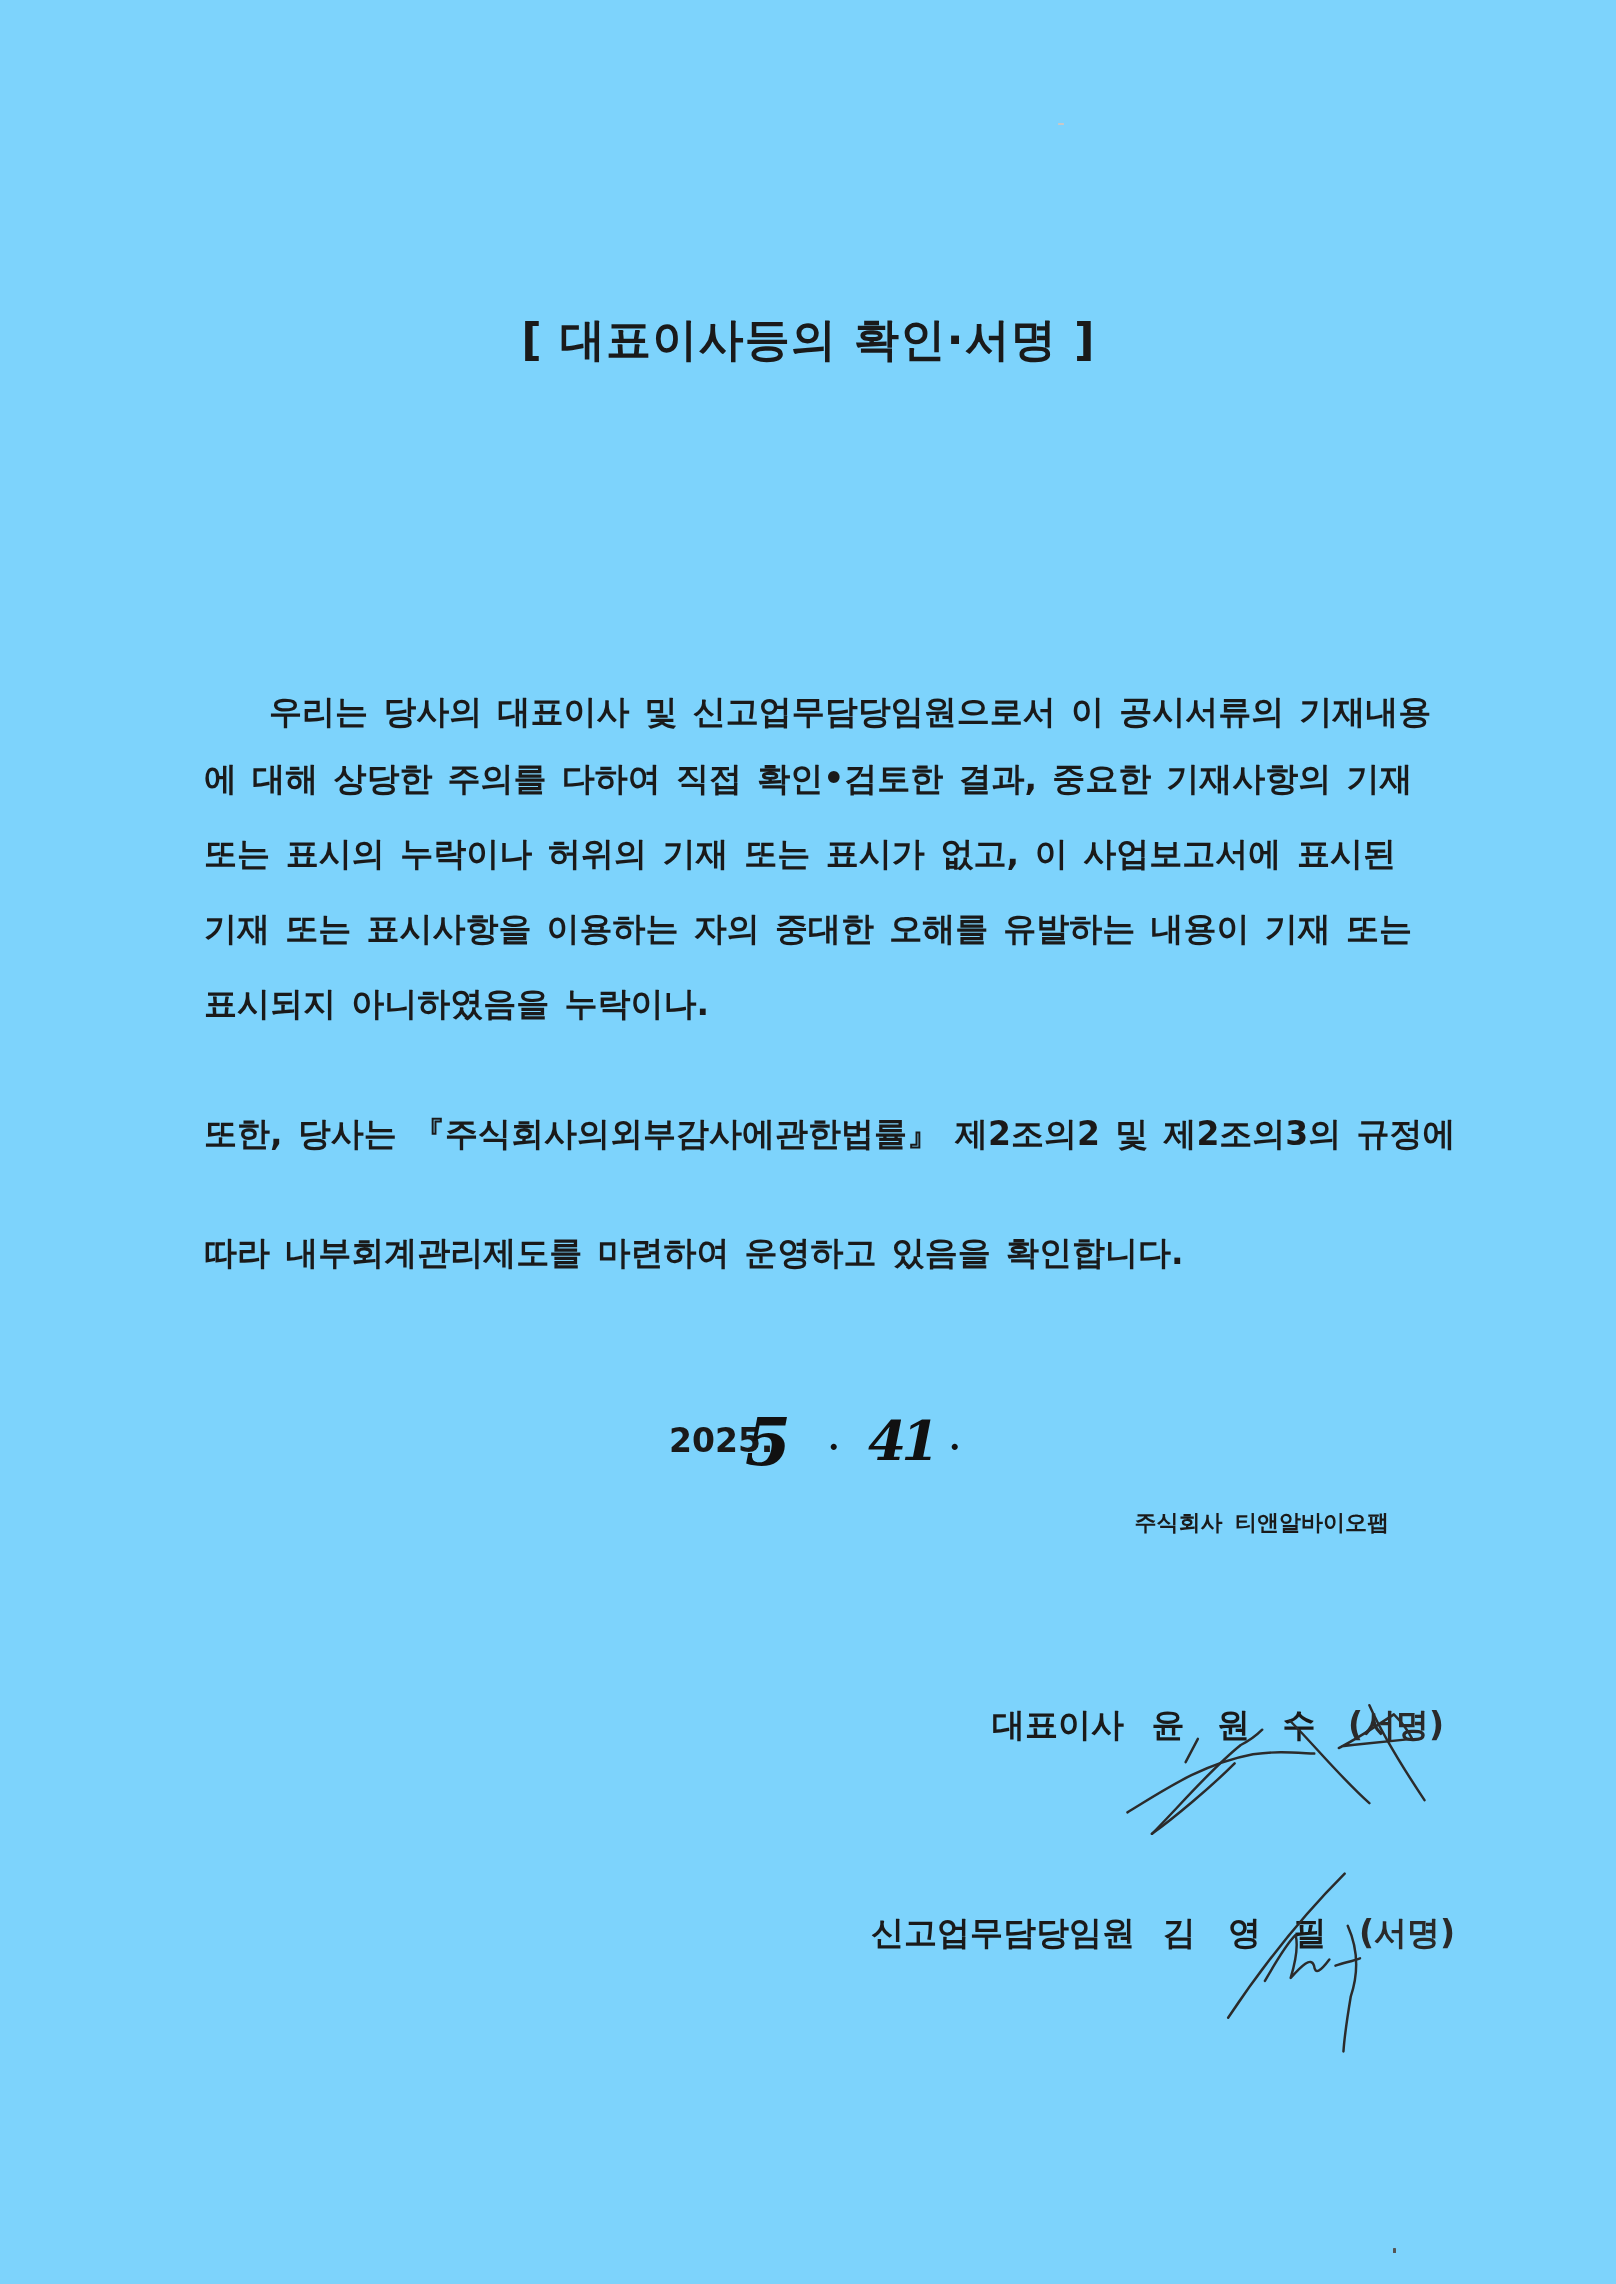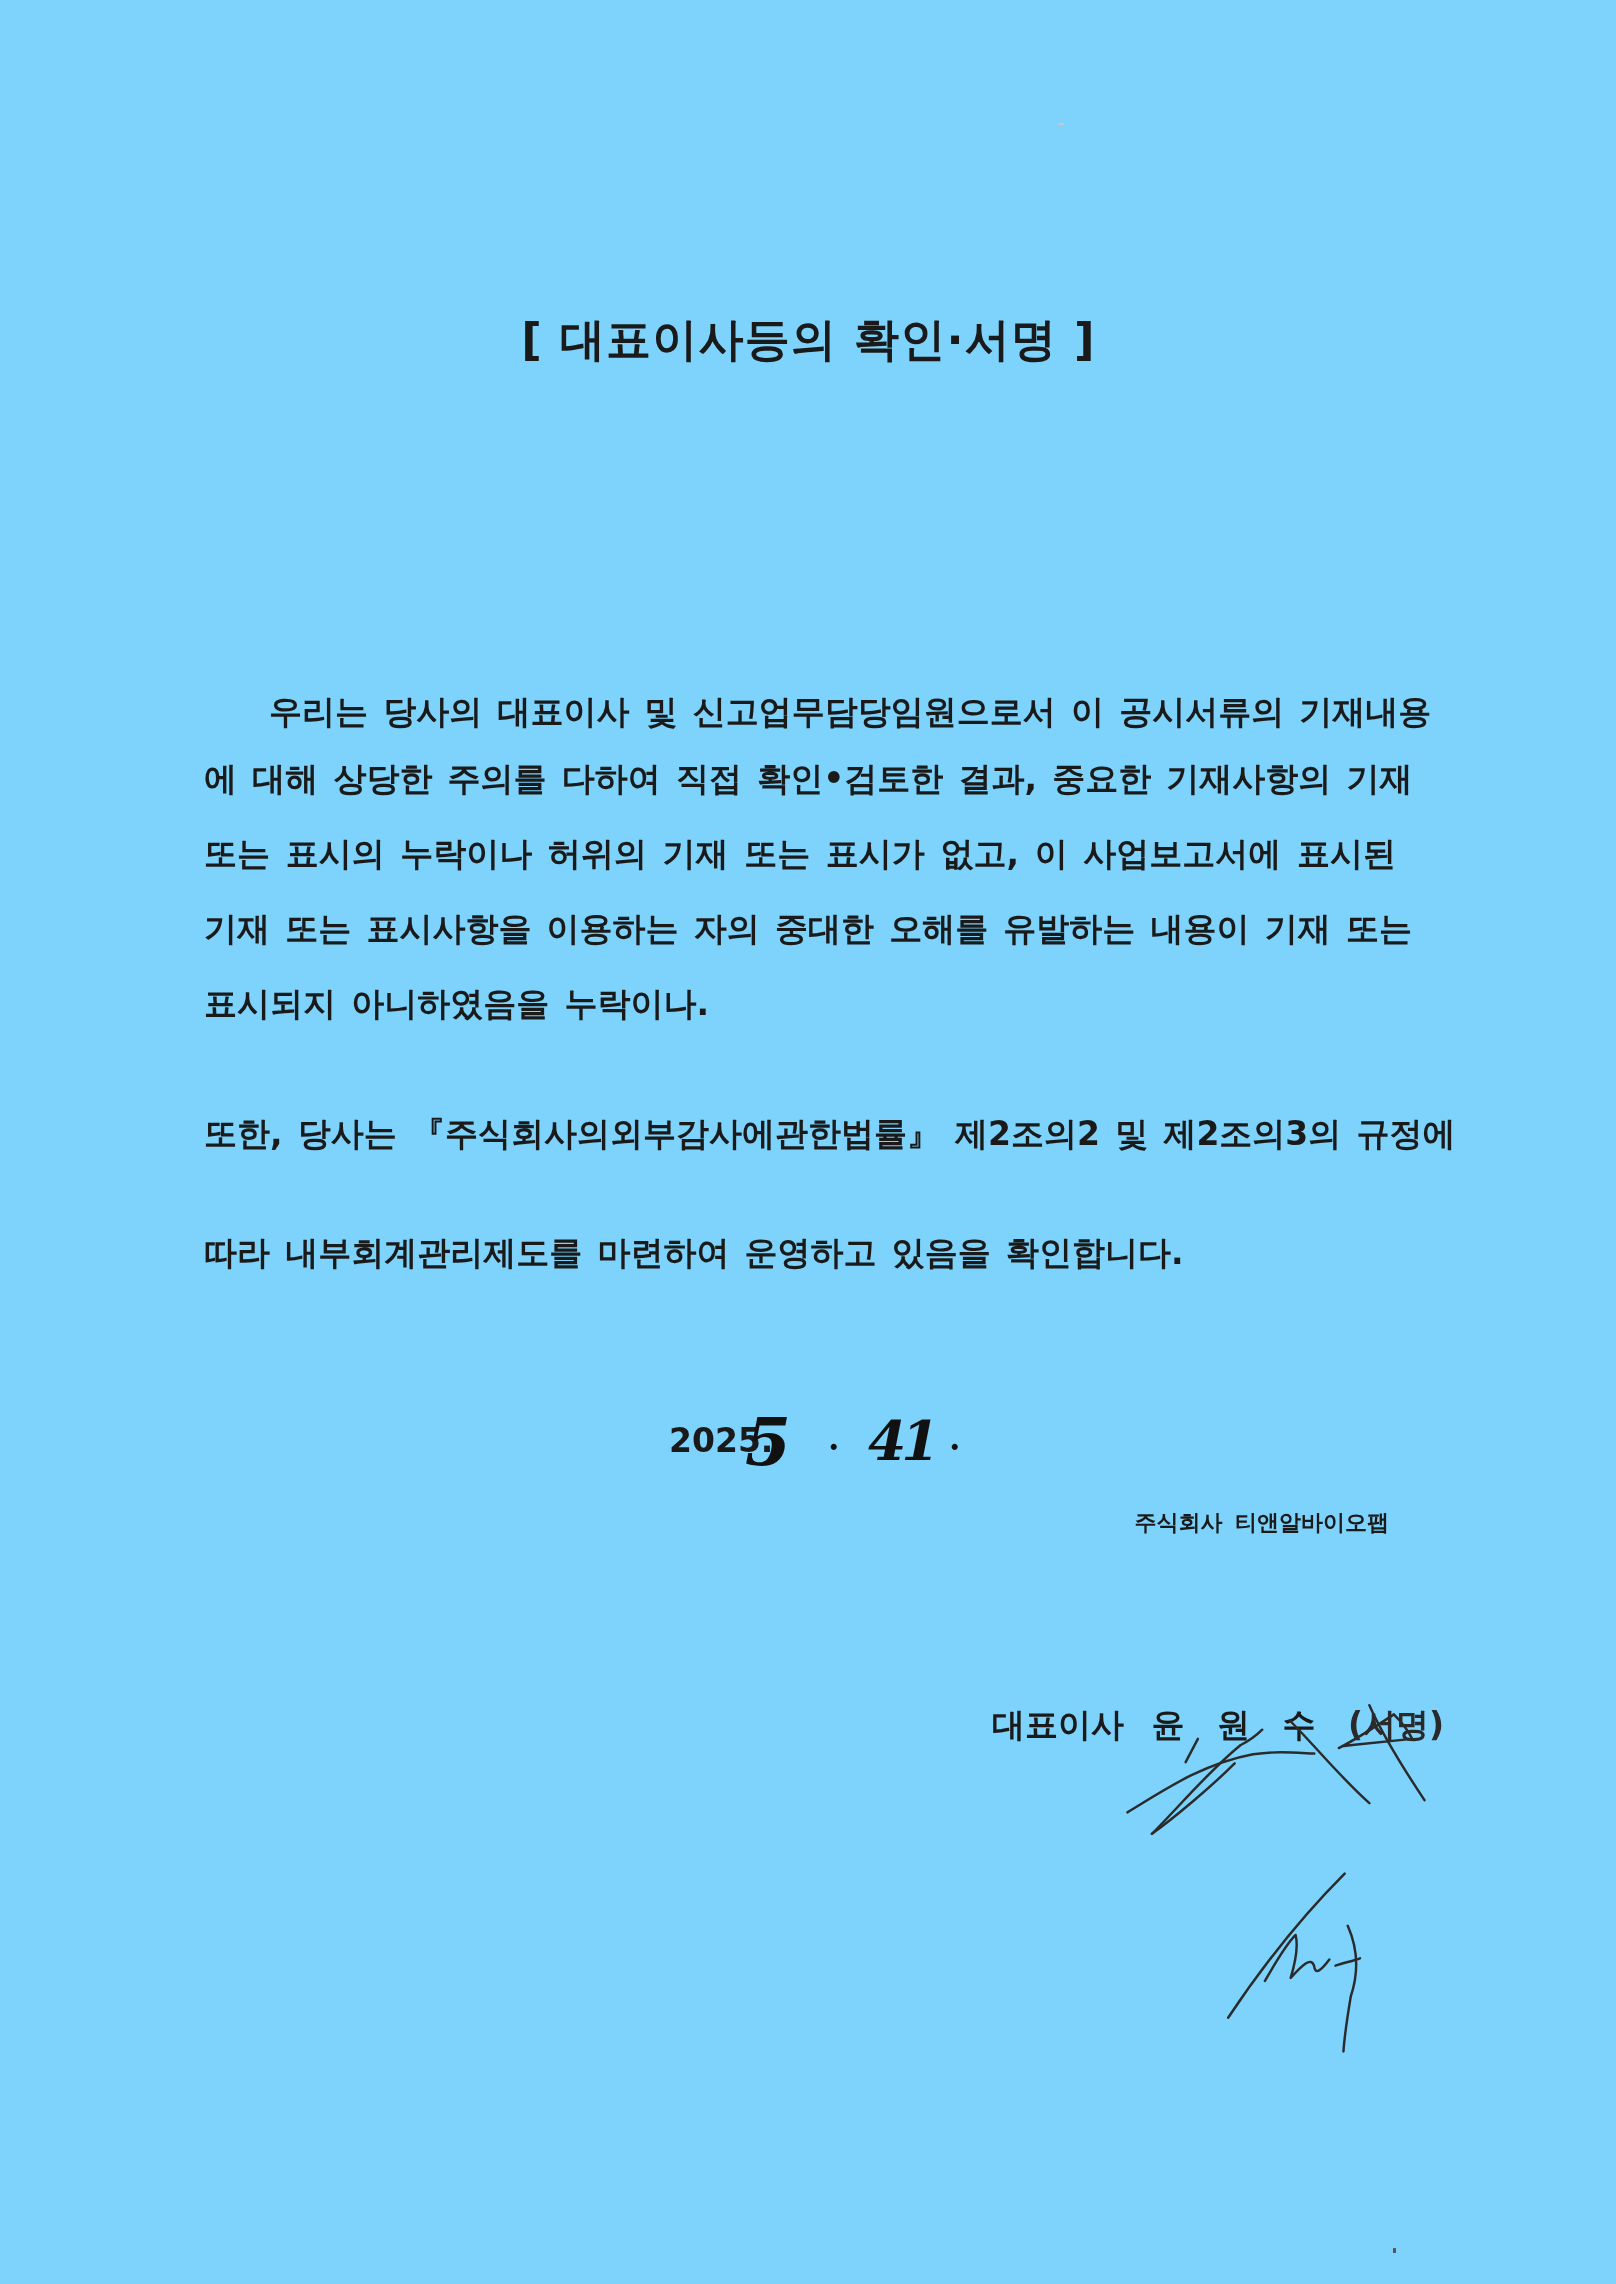--- a/index.html
+++ b/index.html
@@ -171,20 +171,27 @@
       <path d="M55 190 C120 150, 180 110, 260 95 C300 90, 320 92, 360 94"></path>
       <path d="M95 225 C140 180, 190 120, 240 80 C260 70, 270 60, 275 55"></path>
       <path d="M95 225 C130 200, 190 150, 230 110"></path>
       <path d="M320 40 C360 80, 400 130, 450 175"></path>
       <path d="M400 85 C430 70, 460 50, 490 30 C505 45, 515 60, 520 70 C470 75, 440 78, 405 82"></path>
       <path d="M450 15 C470 60, 500 110, 540 170"></path>
       <path d="M170 70 L150 108"></path>
     </g>
   </svg>
 
+  <div class="sign-row sign-cfo">
+    <span class="role">신고업무담당임원</span>
+    <span class="name-char">김</span>
+    <span class="name-char">영</span>
+    <span class="name-char">필</span>
+    <span class="seal-label">(서명)</span>
+  </div>
 
   <svg class="signature sig-cfo" viewBox="0 0 300 340">
     <g fill="none" stroke="#2b2b2b" stroke-width="4" stroke-linecap="round" stroke-linejoin="round">
       <path d="M10 265 C60 190, 120 110, 200 30"></path>
       <path d="M70 205 C90 170, 110 140, 120 130 C125 150, 118 180, 112 200 C130 180, 145 165, 150 180 C152 195, 160 190, 175 170"></path>
       <path d="M205 115 C225 160, 220 200, 210 230 C205 260, 200 290, 198 320"></path>
       <path d="M185 180 C200 175, 215 172, 225 168"></path>
     </g>
   </svg>
 

